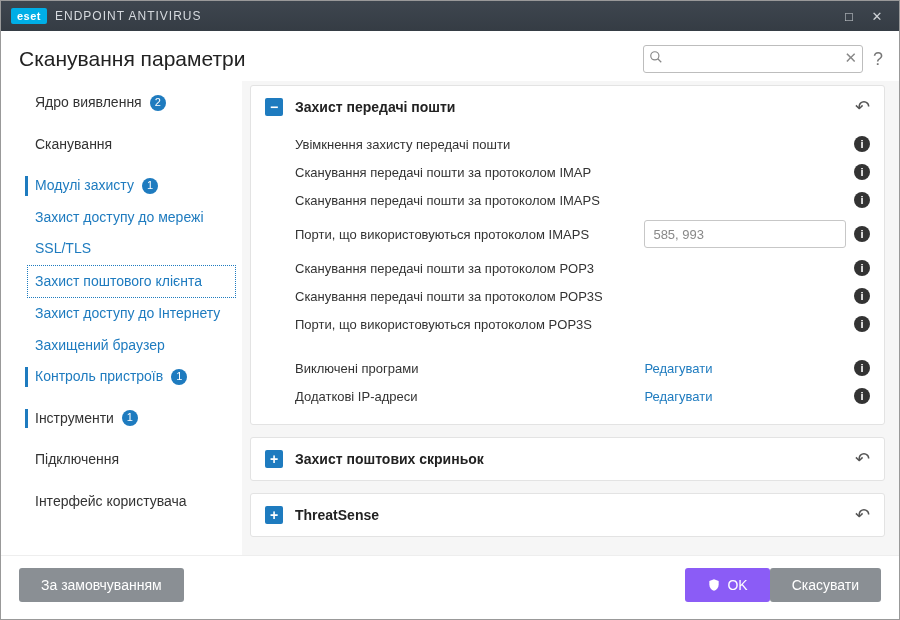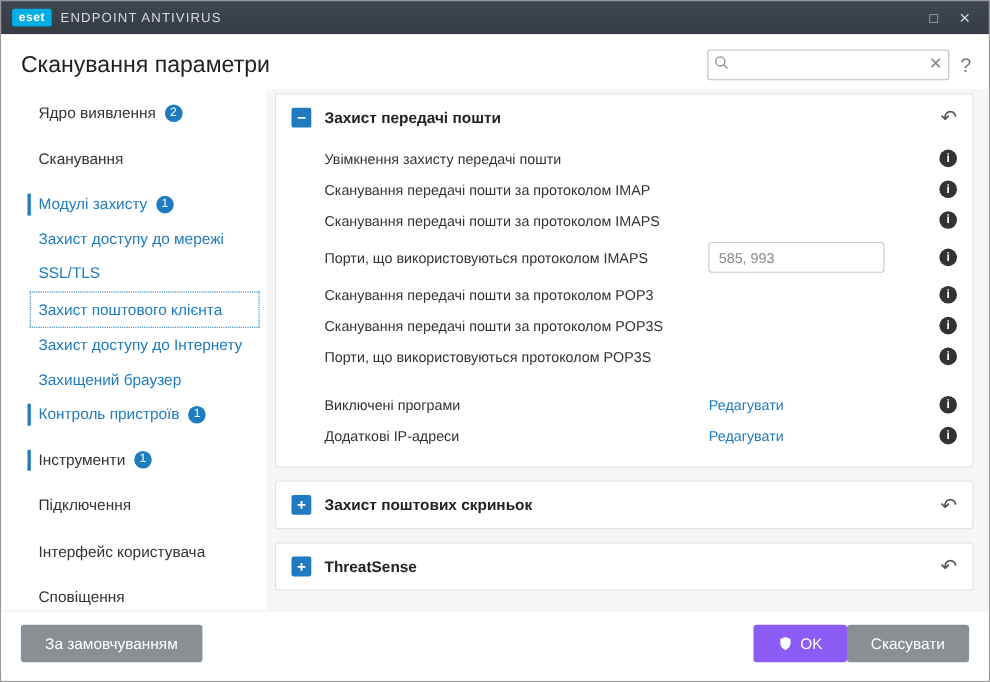--- a/index.html
+++ b/index.html
@@ -35,21 +35,21 @@
   .exp-btn { width:18px; height:18px; background:#1e7bbf; color:#fff; display:flex; align-items:center; justify-content:center; font-weight:700; font-size:14px; border-radius:2px; margin-right:12px; }
   .panel-title { font-size:14px; font-weight:600; color:#222; }
   .undo-ic { margin-left:auto; color:#555; font-size:18px; cursor:pointer; }
   .panel-body { padding:2px 4px 14px 44px; }
   .row { display:flex; align-items:center; padding:6px 10px 6px 0; font-size:13px; color:#333; }
   .row-label { width:350px; padding-right:12px; }
   .row-ctrl { width:210px; }
   .info-ic { margin-left:auto; width:16px; height:16px; border-radius:50%; background:#333; color:#fff; font-size:11px; font-weight:700; display:flex; align-items:center; justify-content:center; cursor:pointer; }
   .toggle { width:40px; height:20px; background:#1e94d2; border-radius:10px; position:relative; cursor:pointer; }
   .toggle::after { content:""; position:absolute; right:2px; top:2px; width:16px; height:16px; background:#fff; border-radius:50%; }
-  .text-input { width:160px; height:28px; border:1px solid #c7c7c7; border-radius:3px; padding:0 8px; font-size:13px; color:#888; }
+  .text-input { width:202px; height:28px; border:1px solid #c7c7c7; border-radius:3px; padding:0 8px; font-size:13px; color:#888; }
   .edit-link { color:#1e7bbf; font-size:13px; cursor:pointer; }
   .gap { height:16px; }
   
   .footer { height:58px; display:flex; align-items:center; padding:0 18px; background:#fff; border-top:1px solid #eee; }
   .btn { height:34px; border:none; border-radius:3px; padding:0 22px; font-size:14px; cursor:pointer; }
   .btn-default { background:#8a8f94; color:#fff; }
   .btn-ok { background:#8b5cf6; color:#fff; margin-left:auto; display:flex; align-items:center; }
   .btn-ok svg { margin-right:6px; }
   .btn-cancel { background:#8a8f94; color:#fff; margin-left:0; }
 </style>
@@ -120,23 +120,20 @@
     </div>
     <div class="side-sep"></div>
     <div class="side-item">
       <span>Підключення</span>
     </div>
     <div class="side-sep"></div>
     <div class="side-item">
       <span>Інтерфейс користувача</span>
     </div>
     <div class="side-sep"></div>
-    <div class="side-item">
-      <span>Сповіщення</span>
-    </div>
   </div>
 
   <div class="content">
 
     <div class="panel">
       <div class="panel-head">
         <span class="exp-btn">−</span>
         <span class="panel-title">Захист передачі пошти</span>
         <span class="undo-ic">↶</span>
       </div>

